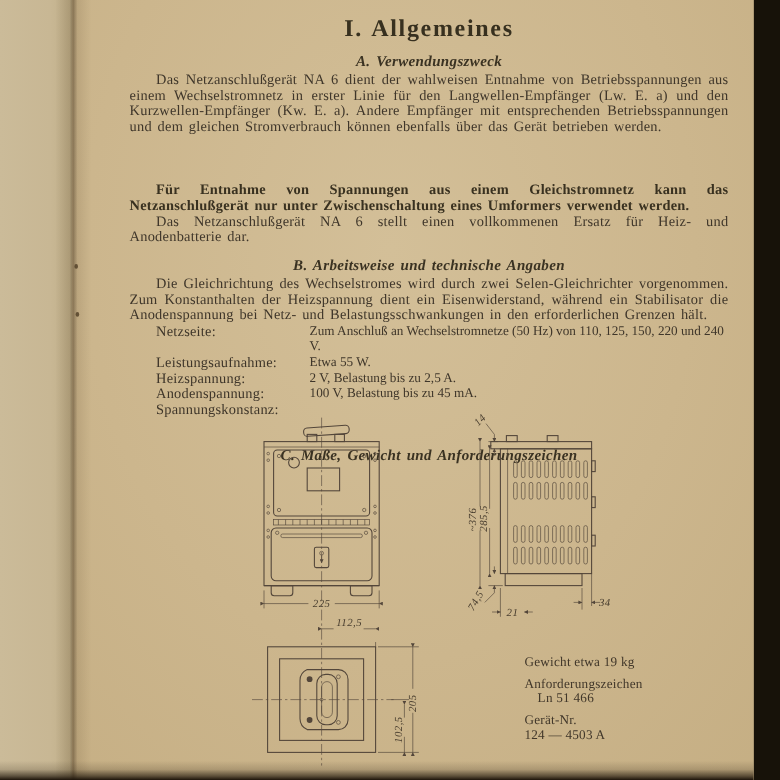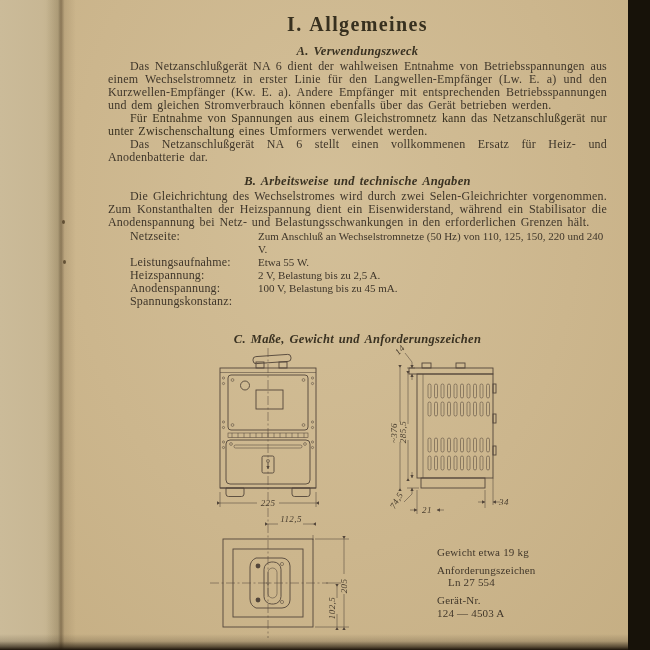--- a/index.html
+++ b/index.html
@@ -33,21 +33,21 @@
     text-align:justify; font-size:12px; line-height:13px;
     letter-spacing:0.2px; word-spacing:1.5px;
   }
   .title { text-align:center; font-size:20px; line-height:24px; font-weight:bold; letter-spacing:1.4px; color:#37301f; }
   .heading { text-align:center; font-size:12.5px; line-height:14px; font-weight:bold; letter-spacing:0.3px; color:#3a3222;font-style:italic; }
   .h-a { margin-top:8px; }
   .h-b { margin-top:10px; }
   .h-c { margin-top:24px; }
   p.body { margin:0; text-indent:22px; }
   p.first { margin-top:2px; }
-  p.bold { font-weight:normal; color:#393120; }
+  p.bold { font-weight:bold; color:#393120;margin-top:40px; }
   .specs { margin-left:22px; margin-top:1px; }
   .spec-row { display:flex; text-align:left; }
   .spec-label { width:128px; flex:none; font-size:12px; line-height:13px; }
   .spec-value { flex:1; font-size:11px; line-height:13px; letter-spacing:0; word-spacing:0; }
   .spec-sub { margin-left:14px; }
   .note { position:absolute; font-size:11px; line-height:12px; letter-spacing:0.2px; color:#41372a; }
   svg text {
     font-family:"Liberation Serif", serif; font-style:italic;
     font-size:9px; fill:#493e2f; letter-spacing:0.4px;
   }
@@ -323,18 +323,18 @@
         <line x1="433" y1="136" x2="433" y2="163"></line>
         <line x1="418" y1="160" x2="425" y2="160" marker-end="url(#arr)"></line>
         <line x1="440" y1="160" x2="433" y2="160" marker-end="url(#arr)"></line>
       </g>
       <text x="444" y="163" text-anchor="middle">34</text>
     </g>
   </svg>
 
   <div class="note" style="left:437px; top:546px;">Gewicht etwa 19 kg</div>
   <div class="note" style="left:437px; top:564px;">Anforderungszeichen</div>
-  <div class="note" style="left:448px; top:576px;">Ln 27 554</div>
+  <div class="note" style="left:448px; top:576px;">Ln 51 466</div>
   <div class="note" style="left:437px; top:594px;">Gerät-Nr.</div>
   <div class="note" style="left:437px; top:607px;">124 — 4503 A</div>
 
   <div class="bottom-shadow"></div>
 </div>
 
 </body></html>

